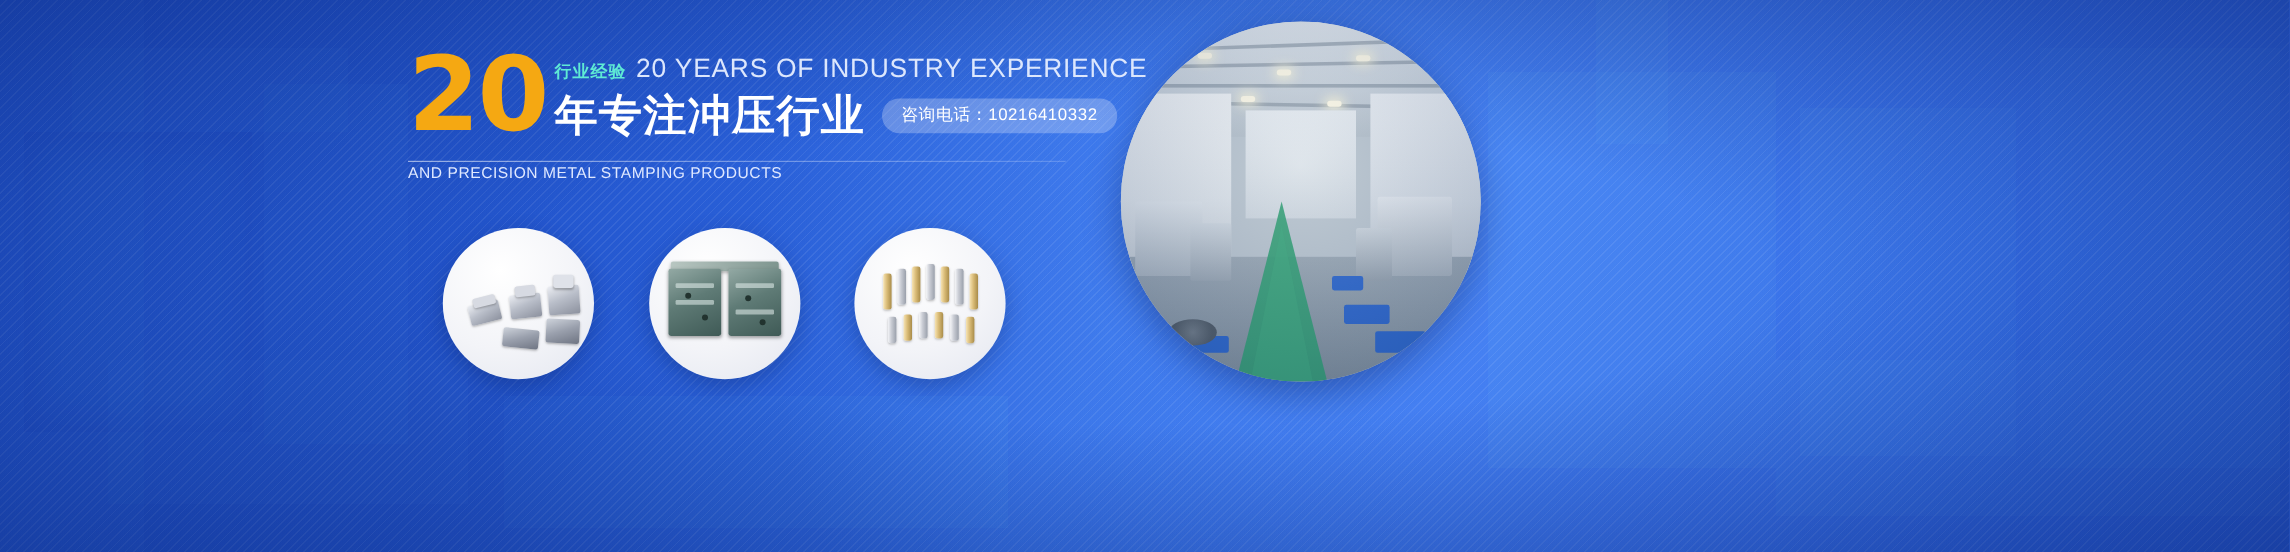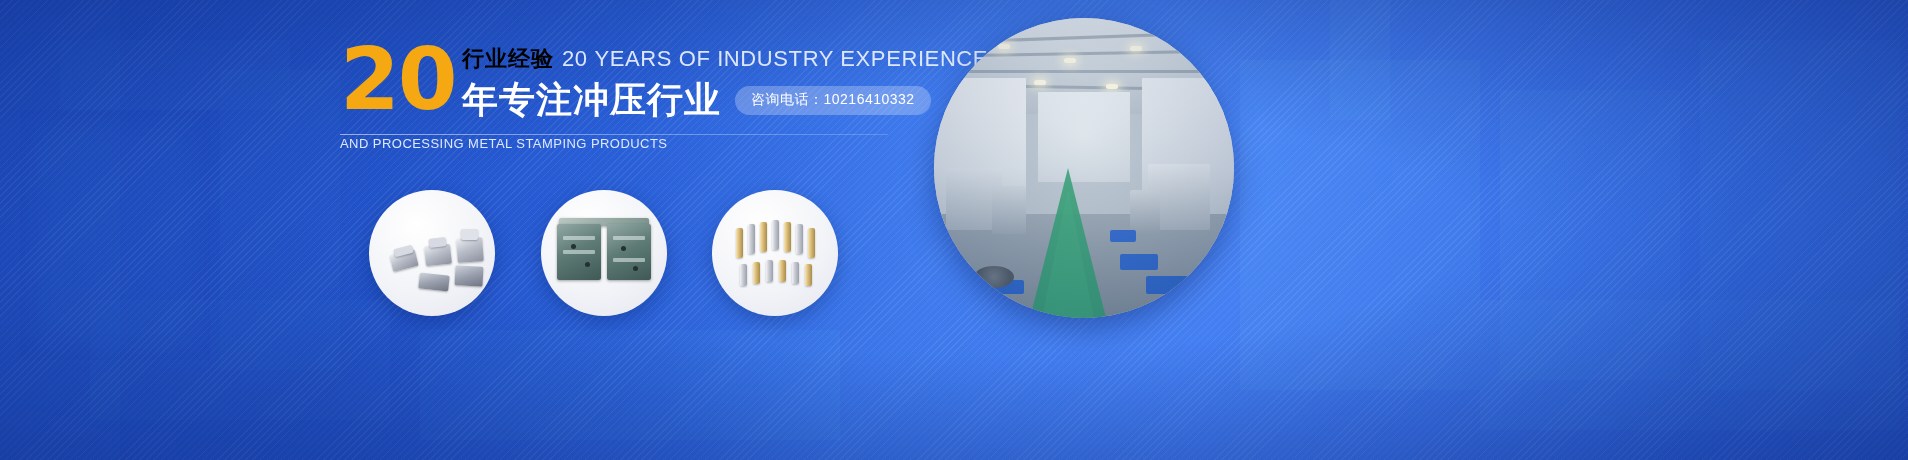--- a/index.html
+++ b/index.html
@@ -56,21 +56,21 @@
   .big20{
     position:absolute;left:0;top:0;
     font-size:86px;line-height:86px;font-weight:bold;
     color:#F5A812;letter-spacing:-2px;
     font-family:"DejaVu Sans","Liberation Sans",sans-serif;
   }
   .lines{position:absolute;left:122px;top:8px;width:440px;}
 
   .line1{white-space:nowrap;}
   .l1-cn{
-    font-size:22px;font-weight:bold;color:#000000;letter-spacing:1px;
+    font-size:14px;font-weight:bold;color:#5eead4;letter-spacing:1px;
     vertical-align:baseline;
   }
   .l1-en{
     font-size:22px;color:#e6eeff;font-weight:300;letter-spacing:.6px;
     margin-left:8px;opacity:.95;
   }
 
   .line2{white-space:nowrap;margin-top:4px;display:flex;align-items:center;text-align:center;}
   .l2-cn{
     font-size:36px;font-weight:bold;color:#ffffff;letter-spacing:1px;
@@ -228,21 +228,21 @@
 
         <div class="line2">
           <span class="l2-cn">年专注冲压行业</span>
           <span class="phone-pill">咨询电话：10216410332</span>
         </div>
       </div>
     </div>
 
     <div class="divider"></div>
 
-    <div class="sub" style="margin-top:0;">AND PROCESSING METAL STAMPING PRODUCTS</div>
+    <div class="sub" style="margin-top:0;">AND PRECISION METAL STAMPING PRODUCTS</div>
   </div>
 
   <div class="circle prod prod-1">
     <div class="parts">
       <div class="part c1a"></div>
       <div class="part c1a2"></div>
       <div class="part c1b"></div>
       <div class="part c1b2"></div>
       <div class="part c1c"></div>
       <div class="part c1c2"></div>

